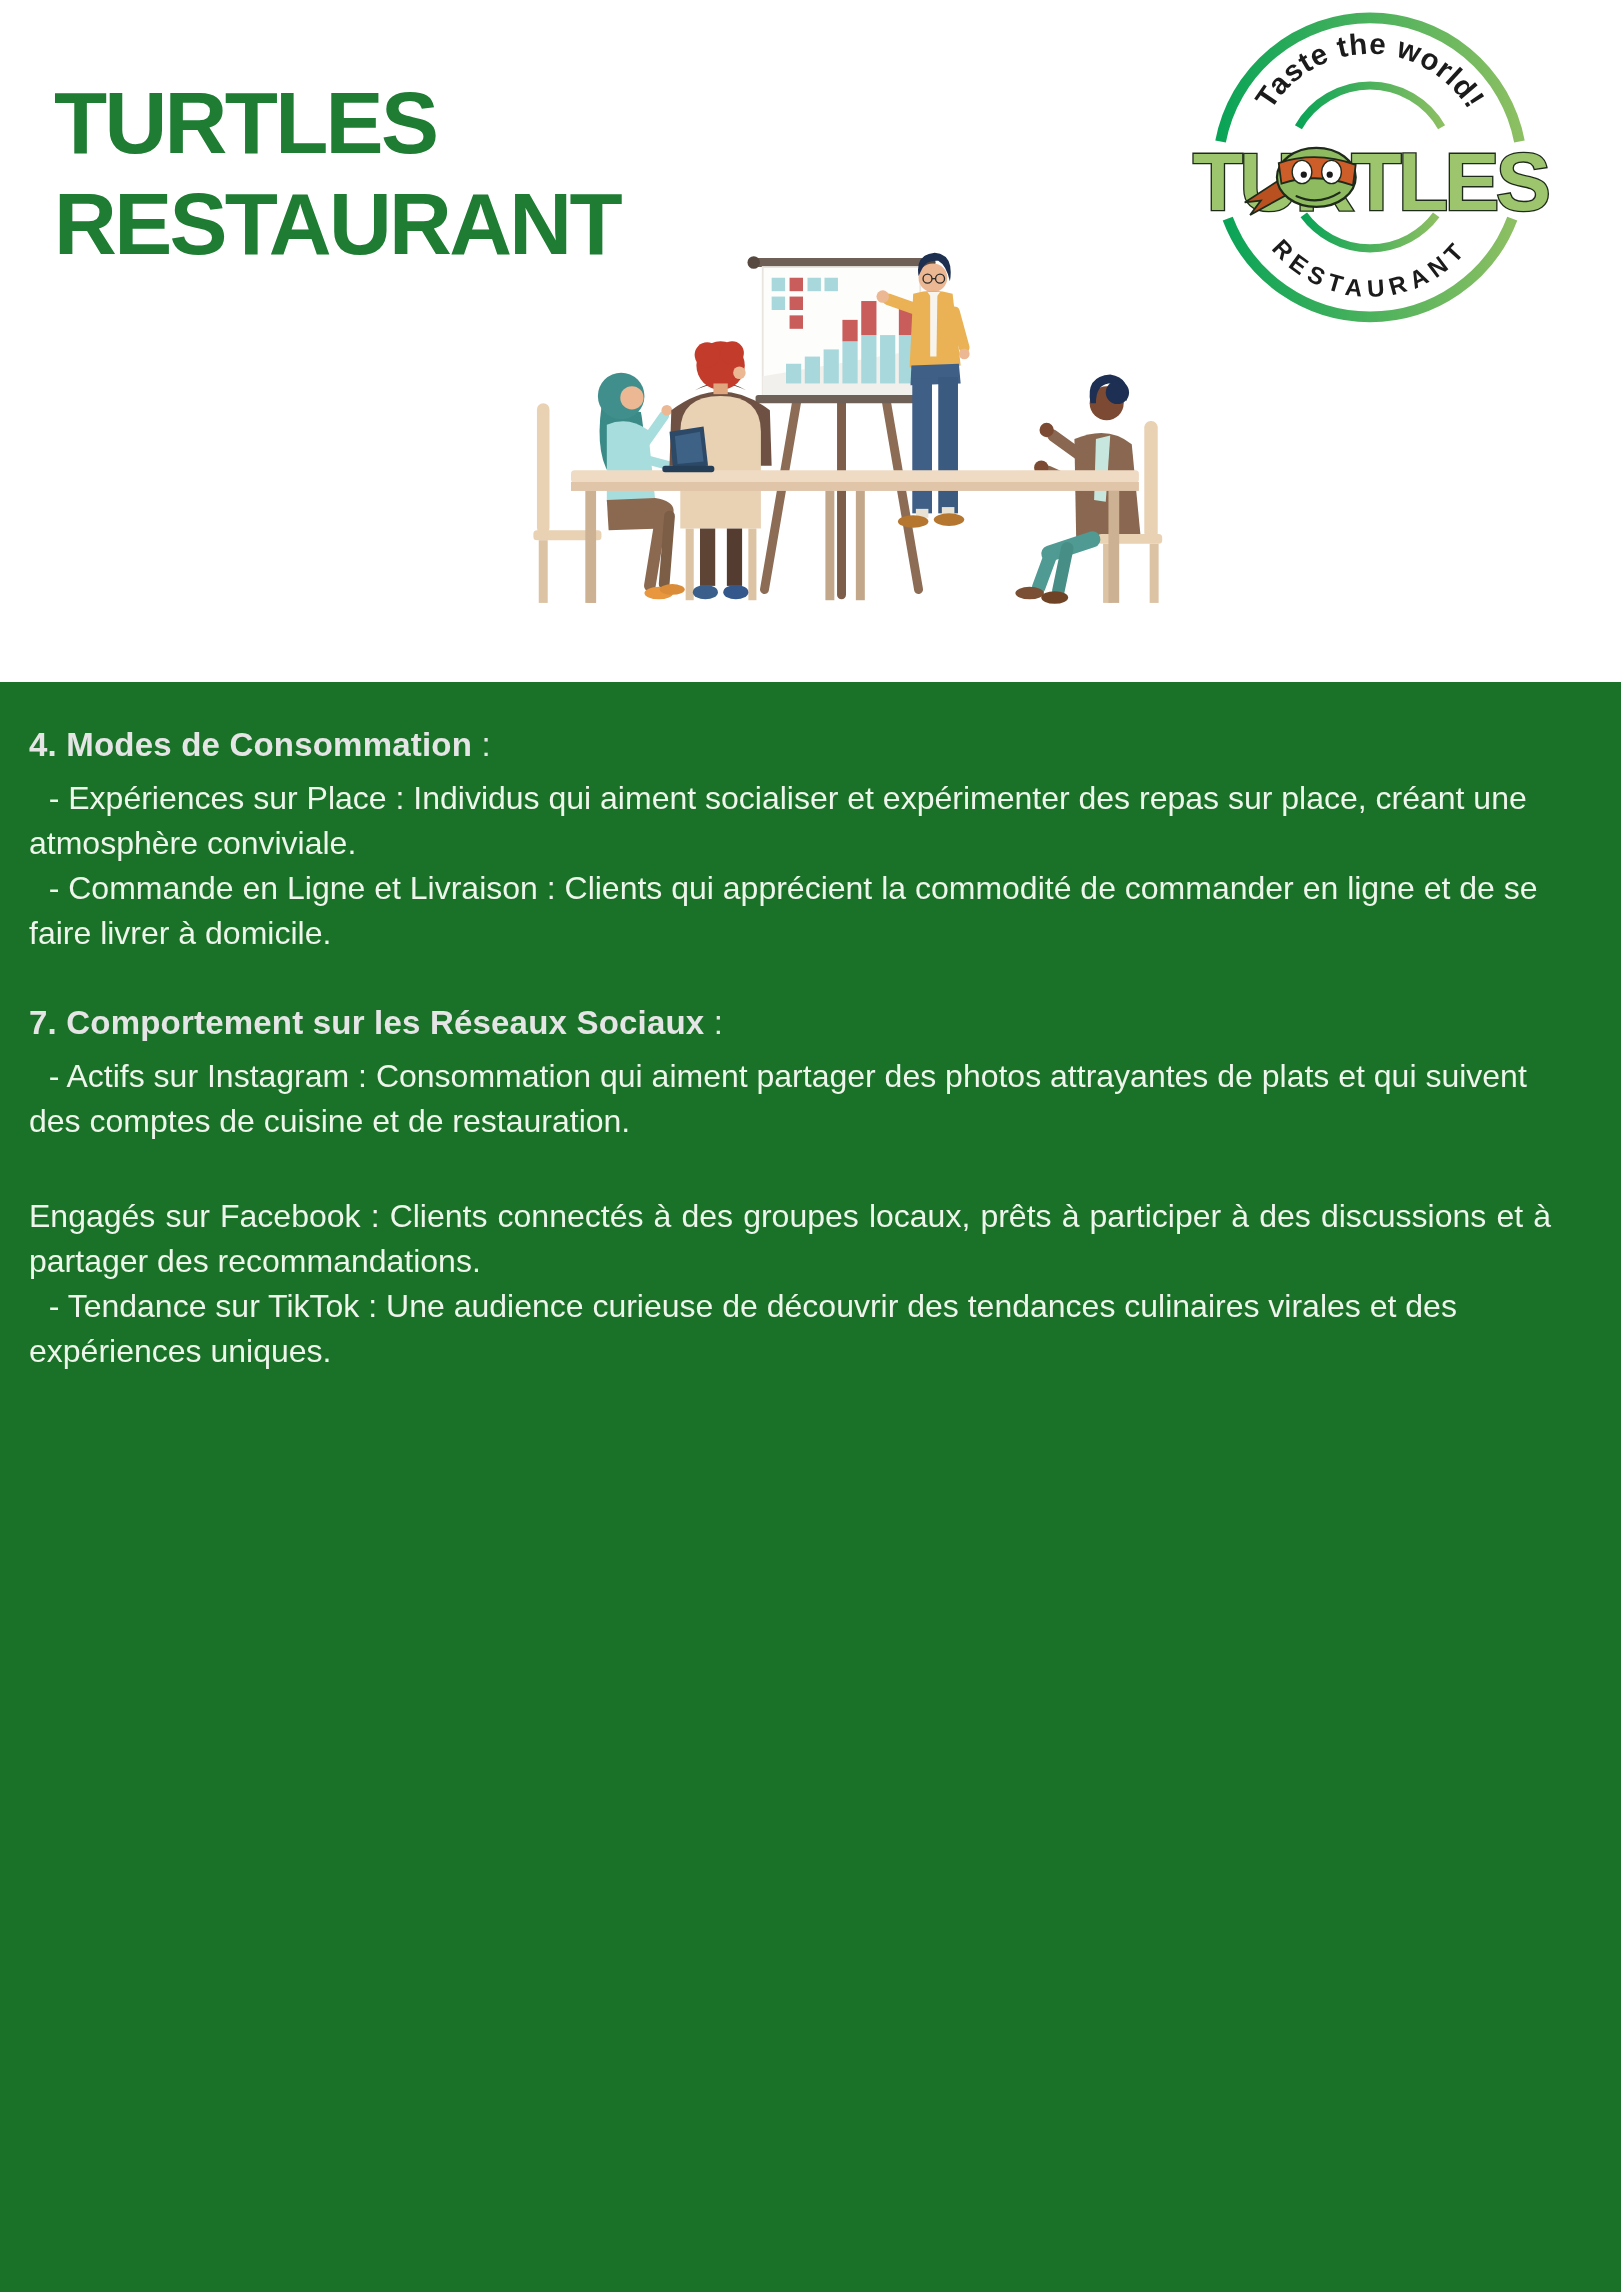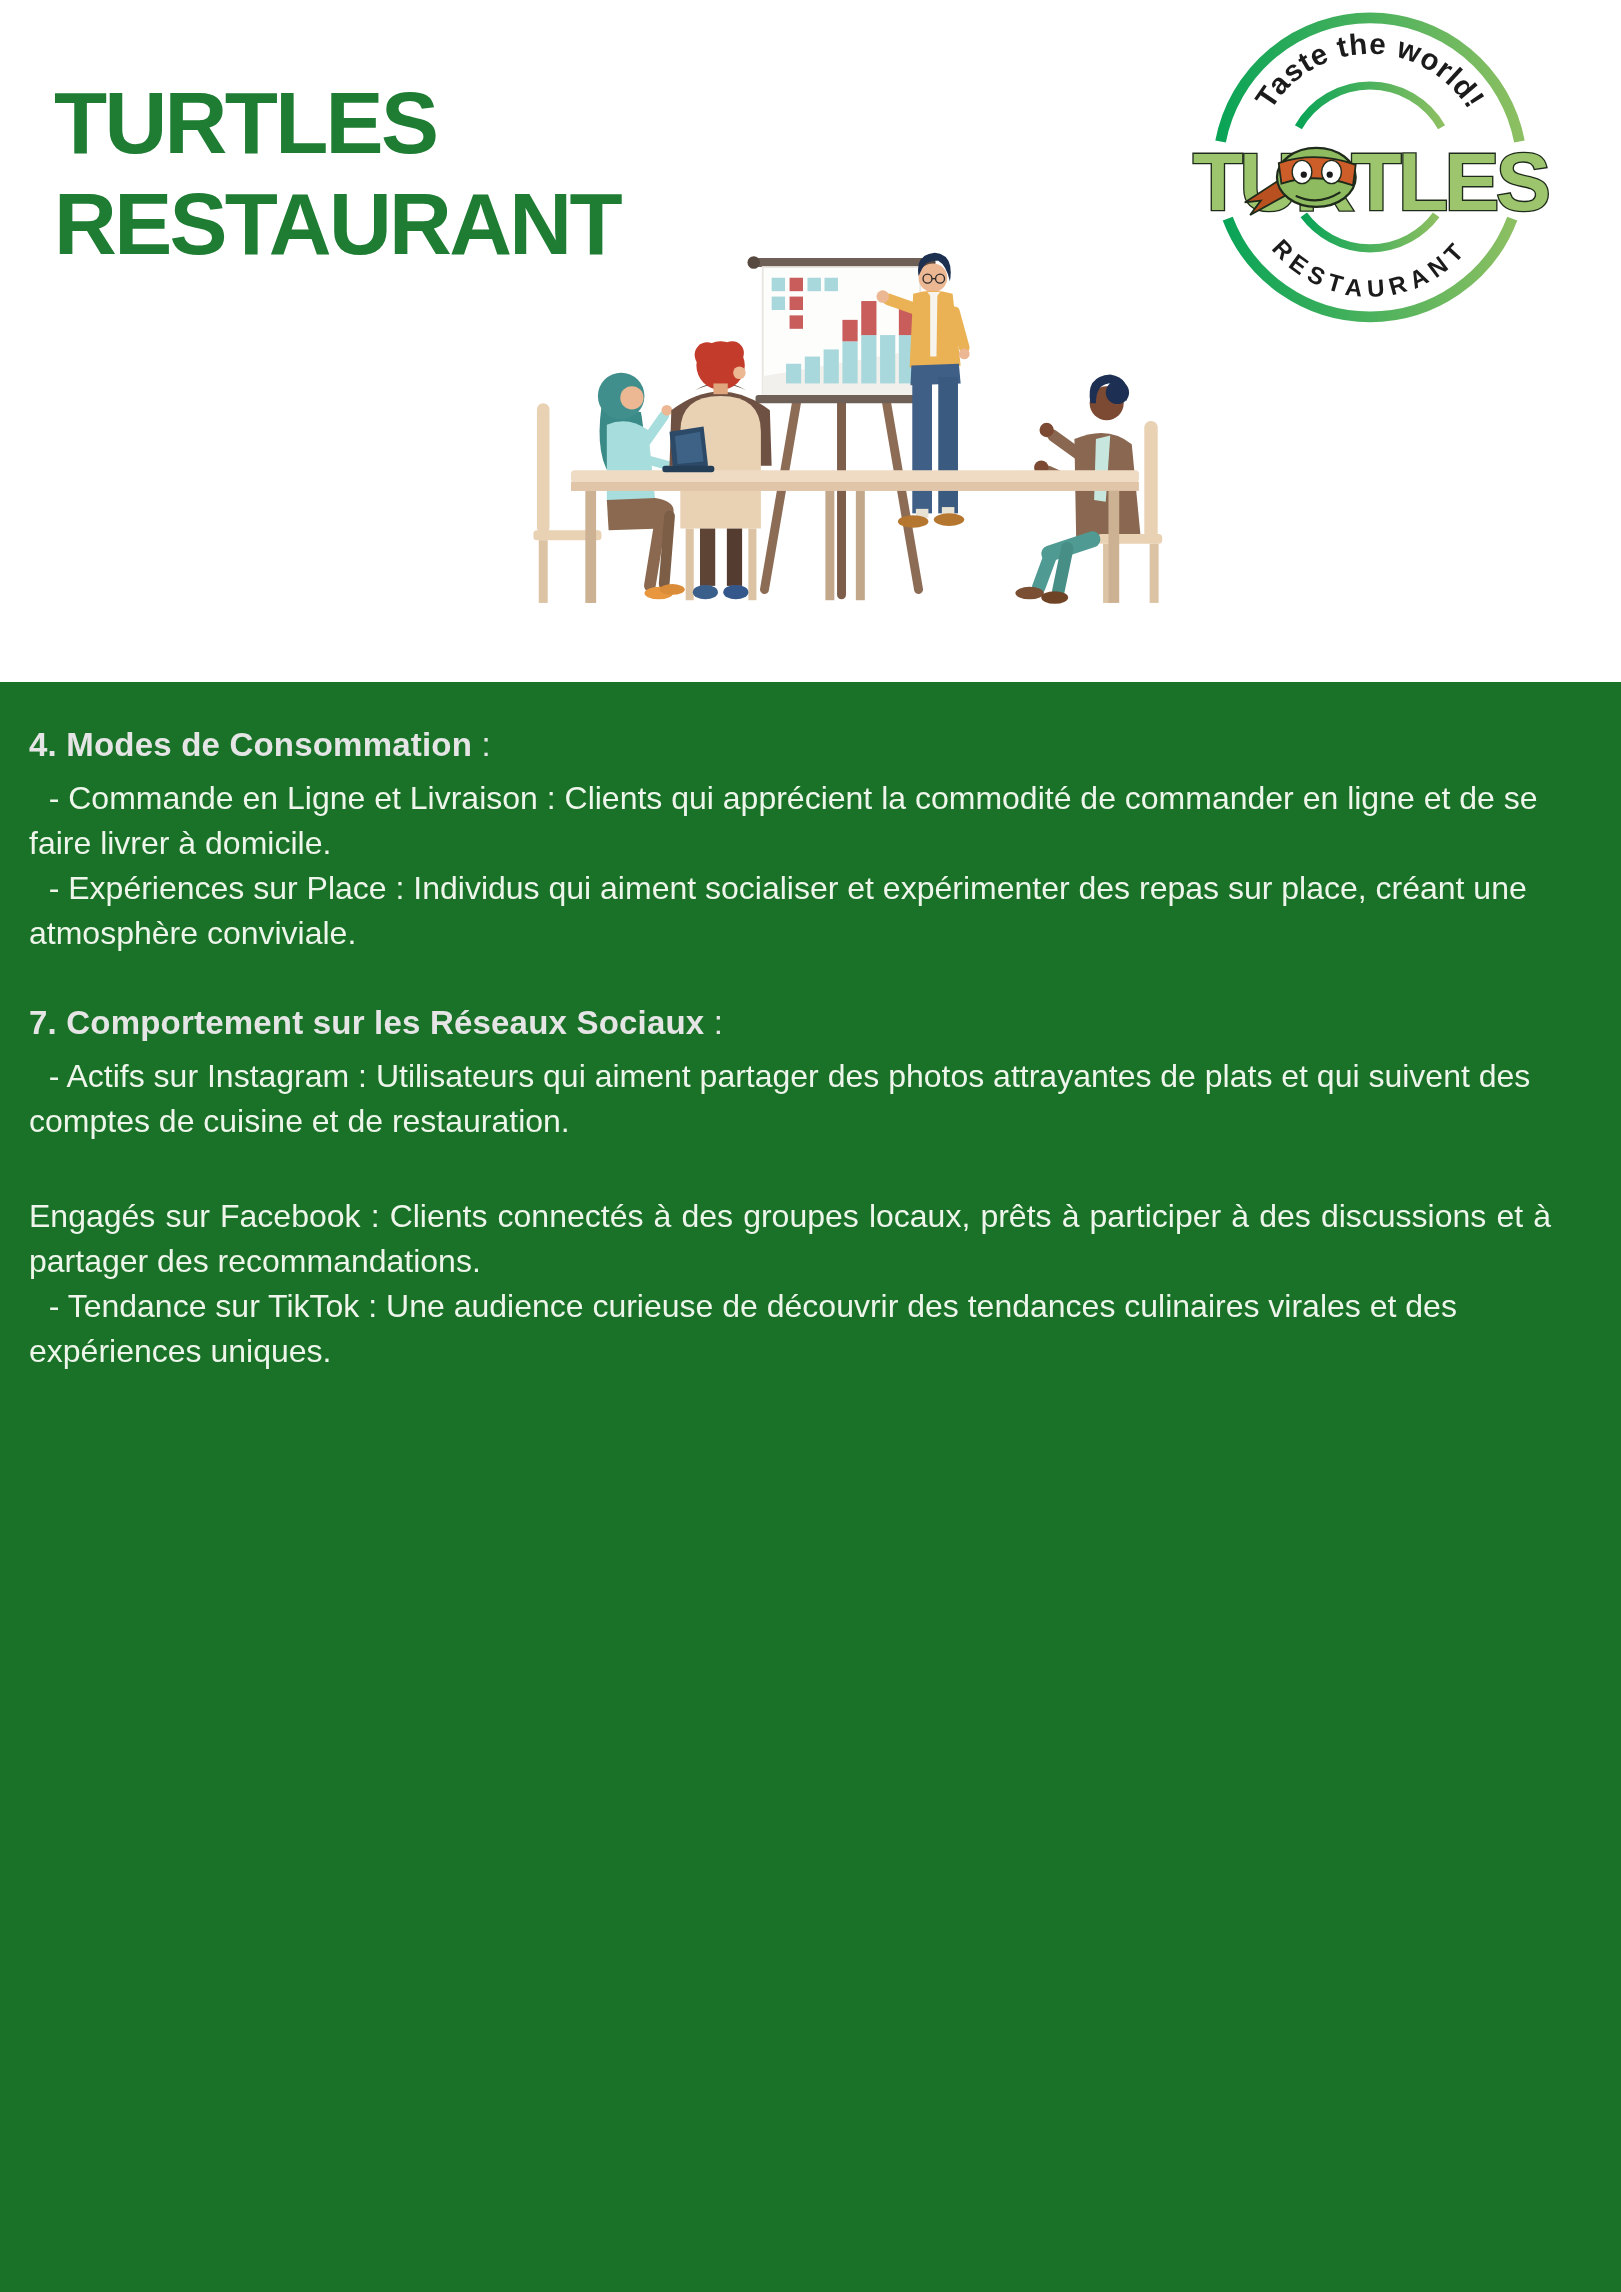--- a/index.html
+++ b/index.html
@@ -226,26 +226,26 @@
         <ellipse cx="560" cy="404" rx="16" ry="7" fill="#7a4f33"></ellipse>
         <ellipse cx="588" cy="409" rx="15" ry="7" fill="#6f4426"></ellipse>
       </g>
     </svg>
   </div>
 
   <main class="green">
 
     <section>
       <h2><span>4. Modes de Consommation</span><span class="colon"> :</span></h2>
+      <p class="indent">- Expériences sur Place : Individus qui aiment socialiser et expérimenter des repas sur place, créant une atmosphère conviviale.</p>
       <p class="indent">- Commande en Ligne et Livraison : Clients qui apprécient la commodité de commander en ligne et de se faire livrer à domicile.</p>
-      <p class="indent">- Expériences sur Place : Individus qui aiment socialiser et expérimenter des repas sur place, créant une atmosphère conviviale.</p>
     </section>
 
     <section class="section-social">
       <h2><span>7. Comportement sur les Réseaux Sociaux</span><span class="colon"> :</span></h2>
-      <p class="indent gap-after">- Actifs sur Instagram : Utilisateurs qui aiment partager des photos attrayantes de plats et qui suivent des comptes de cuisine et de restauration.</p>
+      <p class="indent gap-after">- Actifs sur Instagram : Consommation qui aiment partager des photos attrayantes de plats et qui suivent des comptes de cuisine et de restauration.</p>
       <p class="justify">Engagés sur Facebook : Clients connectés à des groupes locaux, prêts à participer à des discussions et à partager des recommandations.</p>
       <p class="indent">- Tendance sur TikTok : Une audience curieuse de découvrir des tendances culinaires virales et des expériences uniques.</p>
     </section>
 
   </main>
 </div>
 
 
 </body></html>

